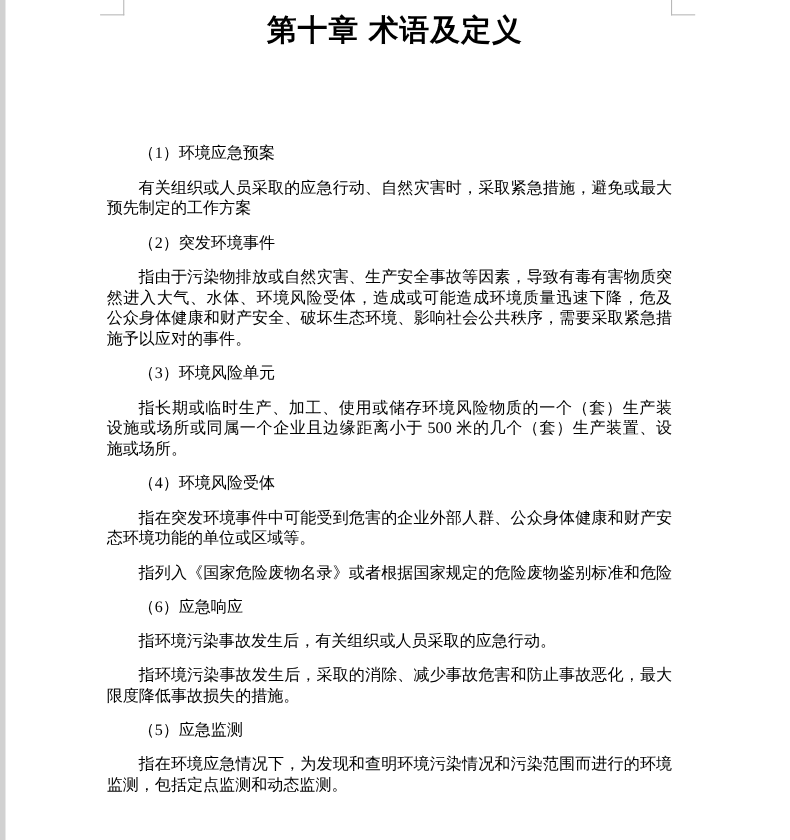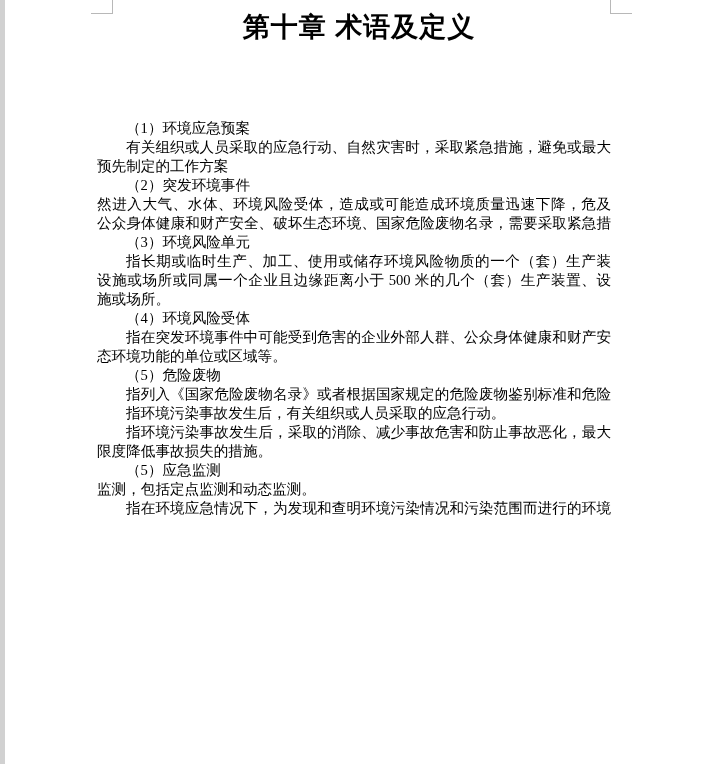--- a/index.html
+++ b/index.html
@@ -36,52 +36,54 @@
     color:var(--text);
   }
   .content{
     position:absolute;left:97px;top:119px;width:514px;
     font-size:14.6px;line-height:19px;
   }
   .line{
     height:19px;overflow:hidden;
     text-align:left;
   }
-  .indent{text-indent:29px;}
+  .indent{text-indent:29px;margin-top:12px;}
   .full{text-align:justify;text-align-last:justify;}
 </style>
 </head>
 <body>
 
 <div class="page">
   <div class="edge-strip"></div>
 
   <div class="mark mark-tl-h"></div>
   <div class="mark mark-tl-v"></div>
   <div class="mark mark-tr-h"></div>
   <div class="mark mark-tr-v"></div>
 
   <div class="title">第十章 术语及定义</div>
 
   <div class="content">
       <div class="line indent">（1）环境应急预案</div>
       <div class="line indent full">有关组织或人员采取的应急行动、自然灾害时，采取紧急措施，避免或最大程</div>
       <div class="line">预先制定的工作方案</div>
       <div class="line indent">（2）突发环境事件</div>
+      <div class="line indent full">指由于污染物排放或自然灾害、生产安全事故等因素，导致有毒有害物质突</div>
       <div class="line full">然进入大气、水体、环境风险受体，造成或可能造成环境质量迅速下降，危及</div>
-      <div class="line full">公众身体健康和财产安全、破坏生态环境、国家危险废物名录，需要采取紧急措</div>
+      <div class="line full">公众身体健康和财产安全、破坏生态环境、影响社会公共秩序，需要采取紧急措</div>
+      <div class="line">施予以应对的事件。</div>
       <div class="line indent">（3）环境风险单元</div>
       <div class="line indent full">指长期或临时生产、加工、使用或储存环境风险物质的一个（套）生产装置、</div>
       <div class="line full">设施或场所或同属一个企业且边缘距离小于 500 米的几个（套）生产装置、设</div>
       <div class="line">施或场所。</div>
       <div class="line indent">（4）环境风险受体</div>
       <div class="line indent full">指在突发环境事件中可能受到危害的企业外部人群、公众身体健康和财产安全</div>
       <div class="line">态环境功能的单位或区域等。</div>
-      <div class="line indent">（5）危险废物</div>
       <div class="line indent full">指列入《国家危险废物名录》或者根据国家规定的危险废物鉴别标准和危险</div>
+      <div class="line indent">（6）应急响应</div>
       <div class="line indent">指环境污染事故发生后，有关组织或人员采取的应急行动。</div>
       <div class="line indent full">指环境污染事故发生后，采取的消除、减少事故危害和防止事故恶化，最大</div>
       <div class="line">限度降低事故损失的措施。</div>
       <div class="line indent">（5）应急监测</div>
+      <div class="line indent full">指在环境应急情况下，为发现和查明环境污染情况和污染范围而进行的环境</div>
       <div class="line">监测，包括定点监测和动态监测。</div>
-      <div class="line indent full">指在环境应急情况下，为发现和查明环境污染情况和污染范围而进行的环境</div>
     </div>
 </div>
 
 </body></html>

